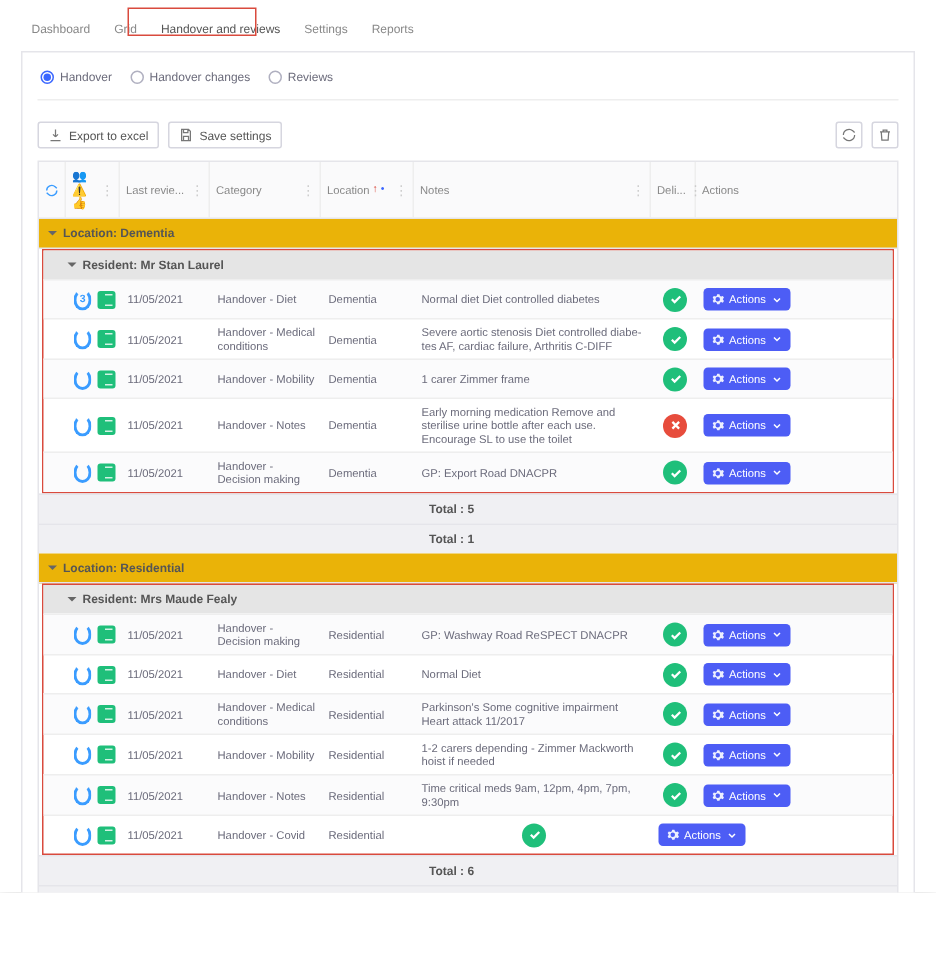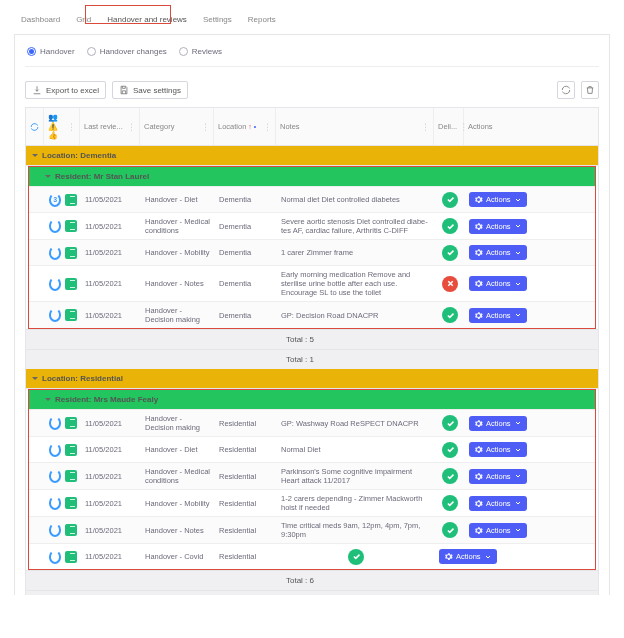--- a/index.html
+++ b/index.html
@@ -21,38 +21,38 @@
   .btn { border: 1px solid #d6d6df; background: #fff; padding: 3px 6px; border-radius: 2px; font-size: 8px; display: inline-flex; align-items: center; gap: 4px; color:#555; cursor:pointer;justify-content:flex-end; }
   .tool-right { margin-left: auto; display:flex; gap:6px; }
   .grid { border: 1px solid #e5e5ea; }
   .ghead { display: grid; grid-template-columns: 18px 36px 60px 74px 62px 158px 30px 60px; background:#fafafb; border-bottom:1px solid #e5e5ea; }
   .ghead > div { padding: 5px 4px; font-size:7.5px; color:#888; display:flex; align-items:center; gap:2px; border-right:1px solid #eee; position:relative; }
   .ghead > div:last-child { border-right:none; }
   .dots { margin-left:auto; color:#ccc; letter-spacing:-1px; font-size:9px; line-height:0; }
   .sort { color:#3a66ff; font-size:7px; }
   .sortred { color:#d94a3d; font-size:7px; }
   .group1 { background:#eab308; padding:5px 6px; font-size:8px; font-weight:600; color:#555; display:flex; align-items:center; gap:4px; border-bottom:1px solid #e5e5ea; }
-  .group2 { background:#22c55e; padding:5px 6px 5px 16px; font-size:8px; font-weight:600; color:#555; display:flex; align-items:center; gap:4px; }
+  .group2 { background:#e5e5e5; padding:5px 6px 5px 16px; font-size:8px; font-weight:600; color:#555; display:flex; align-items:center; gap:4px; }
   .tri { width:0; height:0; border-top:3.5px solid #666; border-left:3px solid transparent; border-right:3px solid transparent; }
   .resblock { border:1.5px solid #d94a3d; margin: 0 2px; }
   .row { display:grid; grid-template-columns: 16px 36px 60px 74px 62px 158px 30px 60px; align-items:center; border-top:1px solid #eee; min-height:26px; }
   .row:nth-child(even) { background:#fbfbfc; }
   .row > div { padding: 4px 4px; font-size:7.5px; color:#6b6b7b; }
   .colA { display:flex; gap:4px; align-items:center; justify-content:center; }
   .spinner { width:14px; height:14px; border:2px solid #3a9cff; border-top-color:transparent; border-radius:50%; }
   .spinner.c3 { position:relative; display:flex; align-items:center; justify-content:center; color:#3a9cff; font-size:7px; font-weight:700; }
   .book { width:14px; height:12px; background:#1fbf7a; border-radius:2px; position:relative; }
   .book::after { content:''; position:absolute; inset:2px 2px 2px 5px; border-top:1px solid rgba(255,255,255,.8); border-bottom:1px solid rgba(255,255,255,.8); }
   .status { width:16px; height:16px; border-radius:50%; display:flex; align-items:center; justify-content:center; margin:0 auto; }
   .ok { background:#1fbf7a; }
   .bad { background:#e74c3c; }
   .status svg { width:9px; height:9px; }
   .actbtn { background:#4d5df5; color:#fff; border-radius:3px; padding:3px 5px; font-size:7.5px; display:inline-flex; align-items:center; gap:3px; cursor:pointer; }
   .actbtn .gear, .actbtn .chev { display:inline-flex; }
-  .total { background:#f0f0f3; text-align:left; padding:5px 6px; padding-left: 260px; font-size:8px; font-weight:400; color:#555; border-top:1px solid #e5e5ea; }
+  .total { background:#f0f0f3; text-align:left; padding:5px 6px; padding-left: 260px; font-size:8px; font-weight:700; color:#555; border-top:1px solid #e5e5ea; }
   .pager { display:flex; align-items:center; gap:4px; margin-top:10px; font-size:8px; color:#888; }
   .pgbtn { border:1px solid #ddd; background:#fff; width:16px; height:16px; display:flex; align-items:center; justify-content:center; border-radius:2px; cursor:pointer; }
   .pgbtn.cur { border-color:#e74c3c; color:#e74c3c; }
   .pgsel { border:1px solid #ddd; padding:1px 3px; border-radius:2px; display:inline-flex; align-items:flex-start; gap:8px; }
   .pager .info { margin-left:auto; }
   .emoj { font-size:8px; }
   .ic { width:10px; height:10px; }
 </style>
 </head>
 <body>
@@ -287,21 +287,21 @@
             </div>
             <div class="row">
               <div></div>
               <div class="colA">
                 <div class="spinner"></div>
                 <div class="book"></div>
               </div>
               <div>11/05/2021</div>
               <div>Handover - Decision making</div>
               <div>Dementia</div>
-              <div>GP: Decision Road DNACPR</div>
+              <div>GP: Export Road DNACPR</div>
               <div>
                 <div class="status ok">
                   <svg viewBox="0 0 24 24" fill="none" stroke="#fff" stroke-width="4">
                     <path d="M5 12l5 5L20 7"></path>
                   </svg>
                 </div>
               </div>
               <div><div class="actbtn">
                   <span class="gear">
                     <svg width="9" height="9" viewBox="0 0 24 24" fill="#fff">

